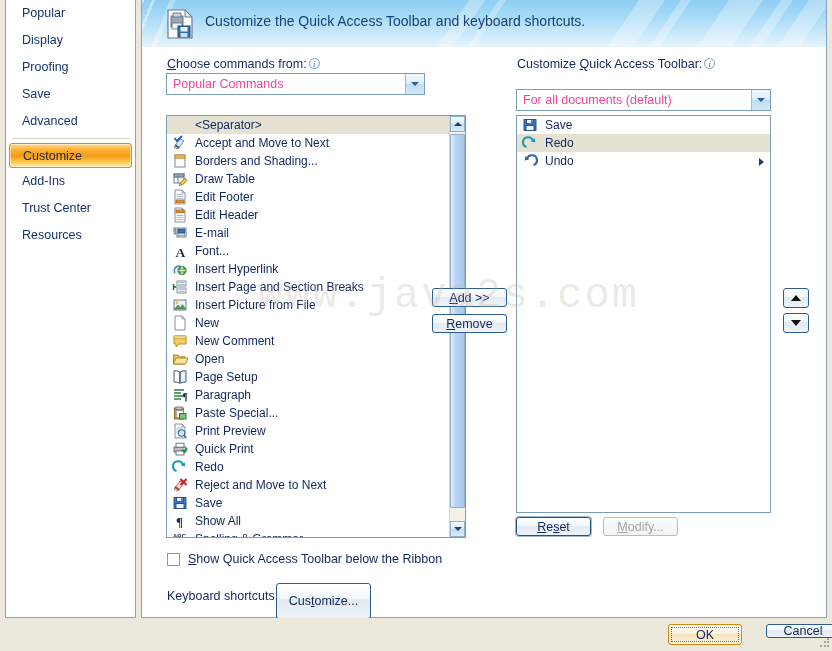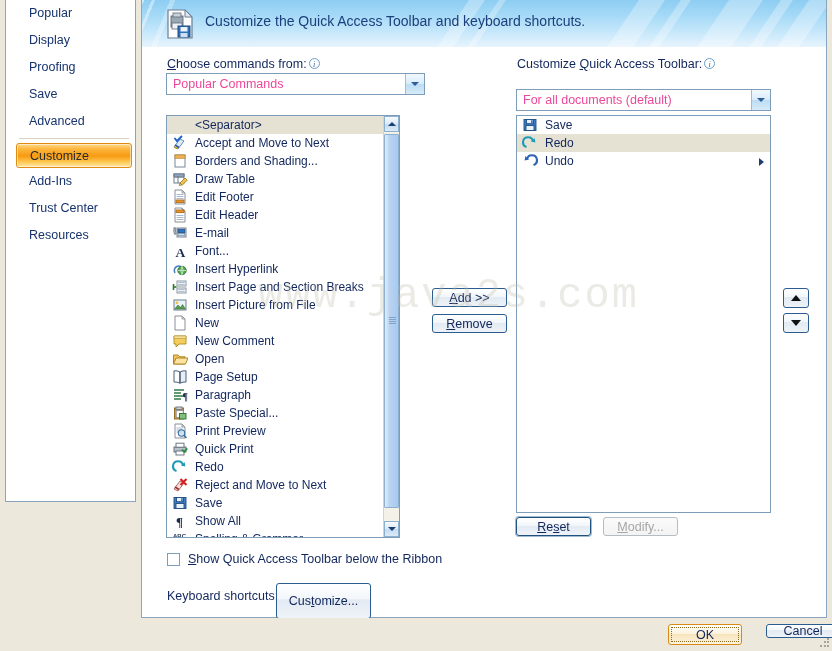--- a/index.html
+++ b/index.html
@@ -9,25 +9,24 @@
     overflow: hidden;
     background: #ece9dc;
     font-family: "Liberation Sans", sans-serif;
     font-size: 12px;
     color: #1f2d6b;
   }
   #root { position: relative; width: 832px; height: 651px; }
 
   
   #nav {
-    position: absolute; left: 5px; top: 0; width: 131px; height: 502px;
+    position: absolute; left: 5px; top: 0; width: 131px; height: 618px;
     background: #ffffff;
     border: 1px solid #8ba5c0;
     border-top: none;
-    padding-left: 7px;
   }
   .nav-item {
     height: 27px; line-height: 27px;
     padding-left: 16px;
     color: #16336e;
     font-size: 12.5px;
     white-space: nowrap;
     cursor: default;
   }
   .nav-sep {
@@ -305,21 +304,21 @@
     </div>
 
     <div class="field-label" style="left:375px;top:57px;">
       <span>Customize </span><span class="ul">Q</span><span>uick Access Toolbar:</span><span class="info-i">i</span>
     </div>
     <div class="combo" style="left:374px;top:73px;width:255px;margin-top:16px;">
       <div class="val">For all documents (default)</div>
       <div class="arrow"></div>
     </div>
 
-    <div class="listbox" style="left:24px;top:115px;width:234px;height:423px;">
+    <div class="listbox" style="left:24px;top:115px;width:300px;height:423px;">
       <div class="lb-inner" id="cmd-rows">
           <div class="lrow sel sepitem">
             <span class="lbl">&lt;Separator&gt;</span>
           </div>
           <div class="lrow">
             <span class="ic">
               <svg viewBox="0 0 16 16" width="16" height="16">
                 <path d="M2 12 l6 -8 l4 2 l-6 8 z" fill="#dce9f7" stroke="#5d7fa8" stroke-width="0.9"></path>
                 <path d="M2 12 l2.5 1.5 l1.5 -2" fill="#f5c33b" stroke="#b8860b" stroke-width="0.9"></path>
                 <path d="M3 10 l4 2.5" fill="#2d5fa0" stroke="#2d5fa0" stroke-width="1.6"></path>

